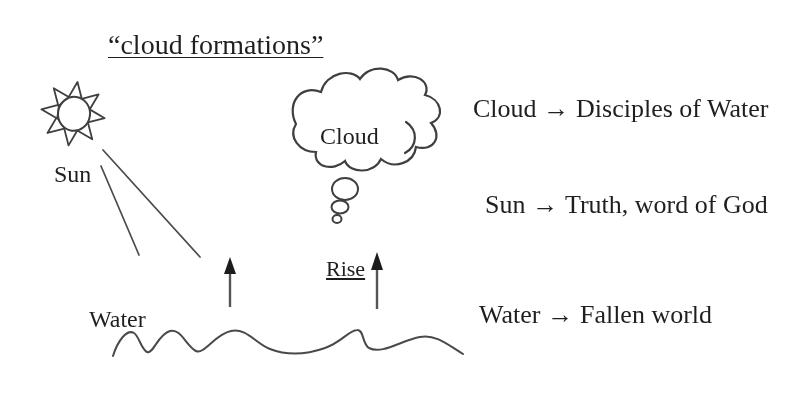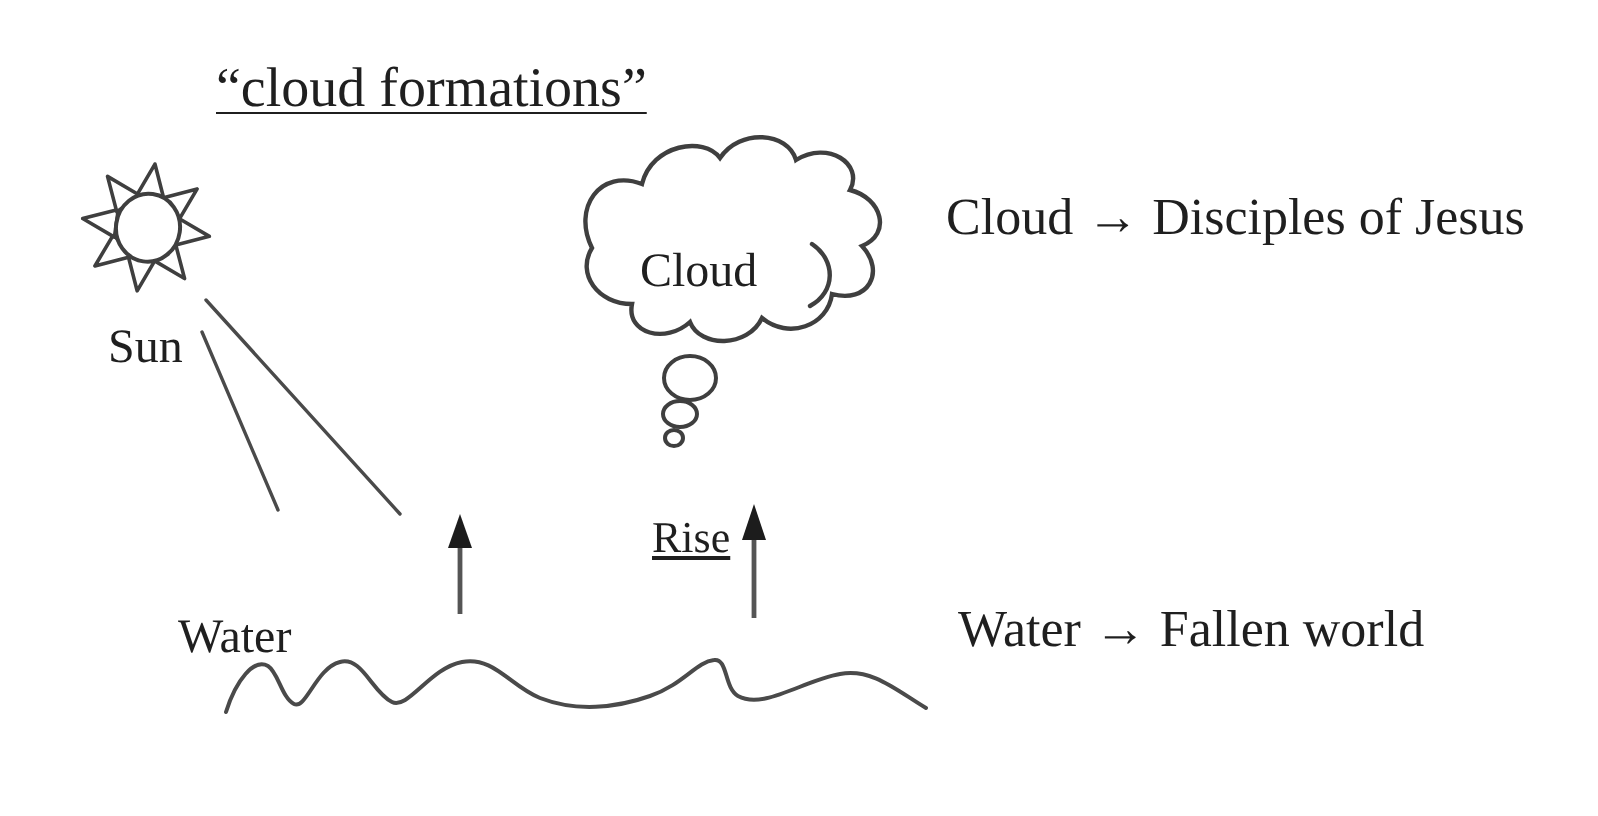--- a/index.html
+++ b/index.html
@@ -127,19 +127,22 @@
   </svg>
 
   <div class="label title">“cloud formations”</div>
 
   <div class="label sun-label">Sun</div>
   <div class="label cloud-label">Cloud</div>
   <div class="label rise-label">Rise</div>
   <div class="label water-label">Water</div>
 
   <div class="legend-item legend-item-0">
-    <span>Cloud</span><span class="arrow-glyph">→</span><span>Disciples of Jesus</span>
+    <span>Cloud</span><span class="arrow-glyph">→</span><span>Disciples of Water</span>
+  </div>
+  <div class="legend-item legend-item-1">
+    <span>Sun</span><span class="arrow-glyph">→</span><span>Truth, word of God</span>
   </div>
   <div class="legend-item legend-item-2">
     <span>Water</span><span class="arrow-glyph">→</span><span>Fallen world</span>
   </div>
 
 </div>
 
 </body></html>

